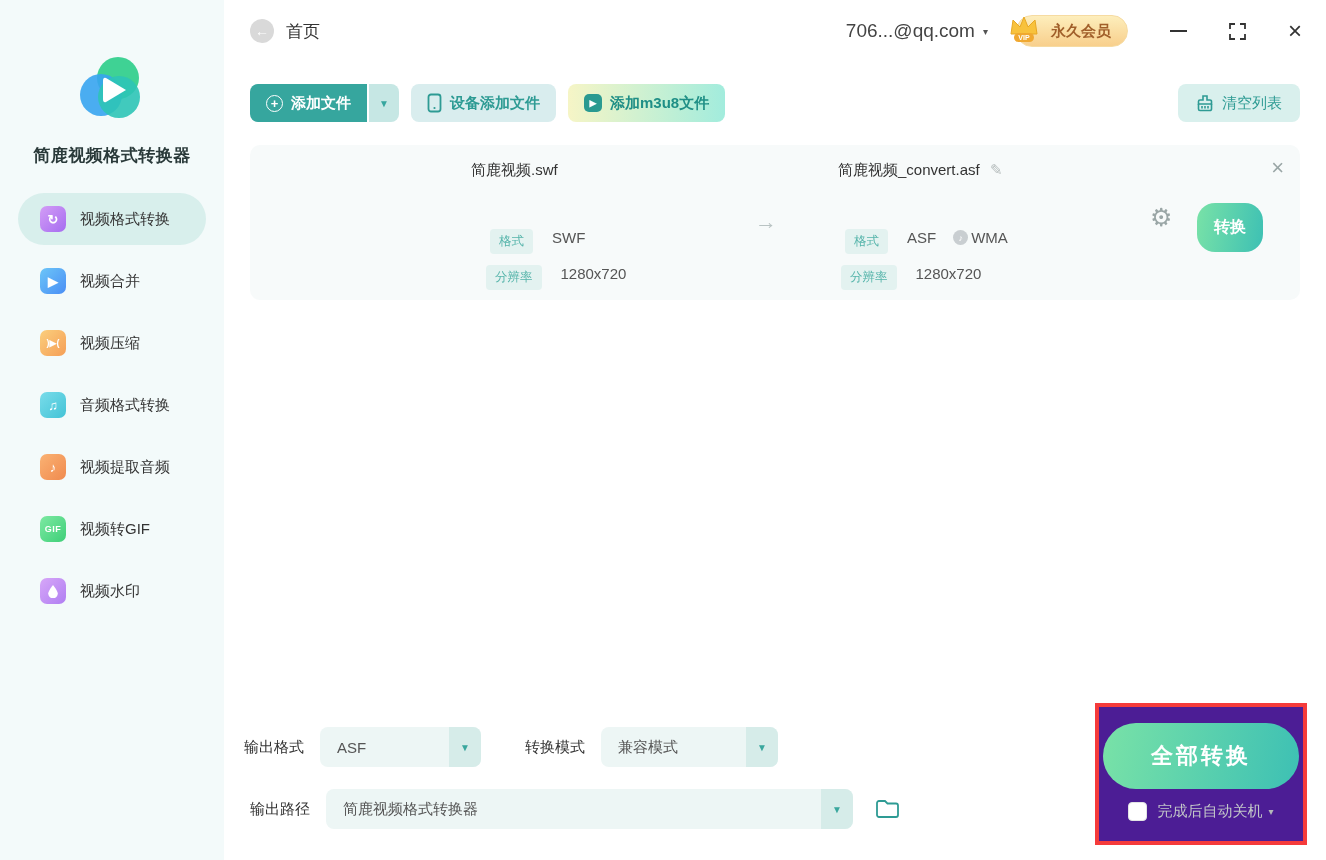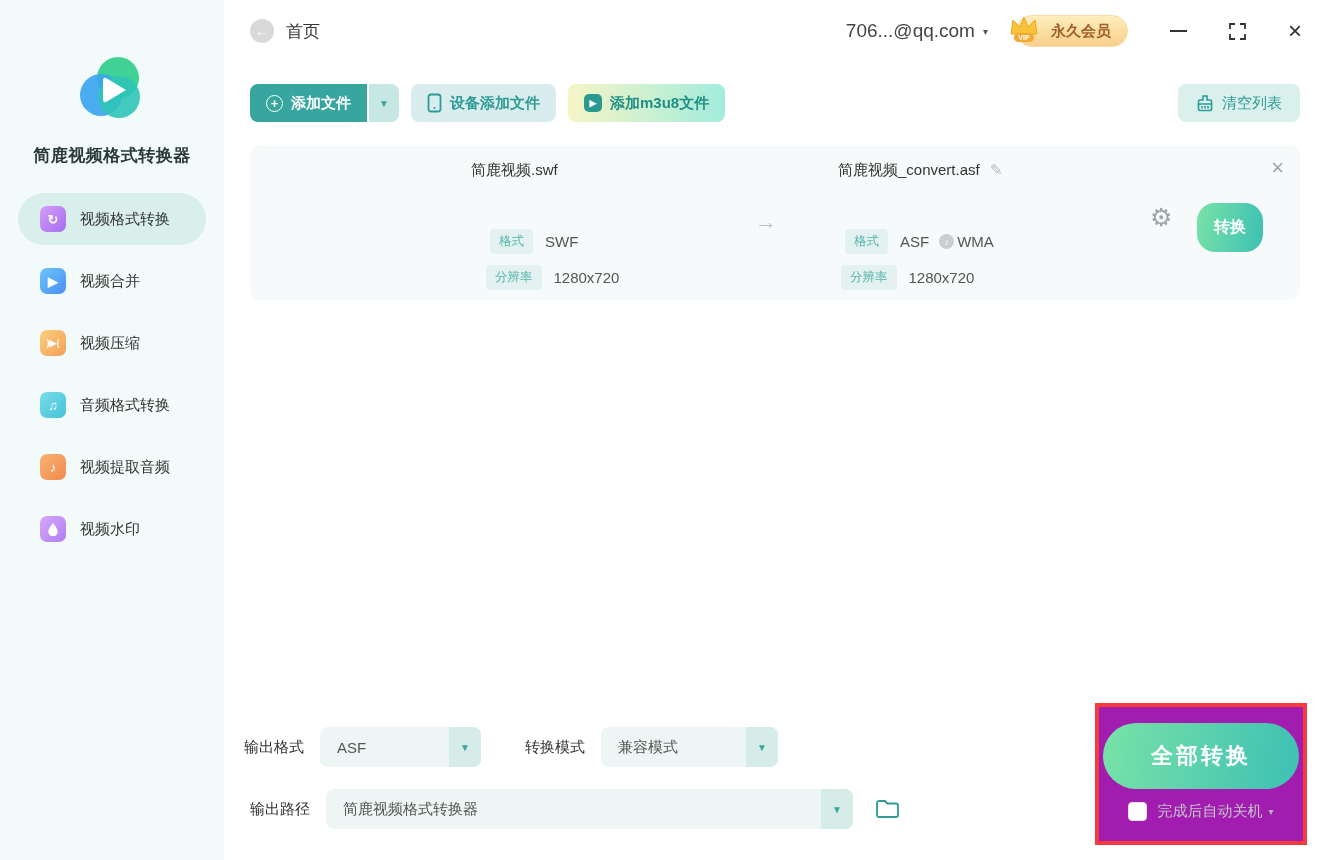--- a/index.html
+++ b/index.html
@@ -55,21 +55,21 @@
   .btn-device svg { margin-right:8px; }
 
   
   .file-row { position:absolute; left:26px; top:145px; width:1050px; height:155px; background:#f7fafa; border-radius:10px; }
   .thumb { position:absolute; left:0; top:0; width:208px; height:155px; background:#0a0a0a; border-radius:10px 0 0 10px; }
   .thumb-size { position:absolute; right:10px; bottom:7px; color:#fff; font-size:13px; font-weight:bold; }
   .fname { position:absolute; top:16px; font-size:15px; color:#333; }
   .src-name { left:221px; }
   .tgt-name { left:588px; }
   .pencil-icon { color:#b5bcbc; font-size:15px; margin-left:6px; cursor:pointer; }
-  .meta-row { position:absolute; display:flex; align-items:center; }
+  .meta-row { position:absolute; display:flex; align-items:flex-start;gap:7px; }
   .chip { background:#e3f2f0; color:#55b4aa; font-size:12.5px; padding:4px 9px; border-radius:4px; }
   .meta-val { margin-left:12px; font-size:15px; color:#555; }
   .src-format { left:240px; top:84px; }
   .src-res { left:236px; top:120px; }
   .tgt-format { left:595px; top:84px; }
   .tgt-res { left:591px; top:120px; }
   .audio-chip { display:inline-flex; align-items:center; margin-left:10px; color:#555; font-size:15px; }
   .note-circle { width:15px; height:15px; border-radius:50%; background:#c9ced1; color:#fff; font-size:9px; display:inline-flex; align-items:center; justify-content:center; margin-right:3px; }
   .row-arrow { position:absolute; left:505px; top:64px; color:#b9c3c3; font-size:22px; }
   .gear-btn { position:absolute; left:900px; top:60px; font-size:25px; color:#9aa6a6; cursor:pointer; line-height:1; }
@@ -84,21 +84,21 @@
   .select-cap { width:32px; height:40px; background:#d6ece9; border-radius:0 8px 8px 0; display:flex; align-items:center; justify-content:center; color:#3aa79e; font-size:10px; }
   .row-format { left:20px; top:727px; }
   .row-path { left:26px; top:789px; }
   .sel-format { width:161px; }
   .mode-label { margin-left:44px; }
   .sel-mode { width:177px; }
   .sel-path { width:527px; }
   .folder-btn { margin-left:22px; cursor:pointer; display:flex; align-items:center; }
 
   
-  .annotation-box { position:absolute; left:871px; top:703px; width:212px; height:142px; border:4px solid #f53b3b; background:#a21caf; }
+  .annotation-box { position:absolute; left:871px; top:703px; width:212px; height:142px; border:4px solid #f53b3b; background:#4c1d95; }
   .convert-all-btn { margin:16px auto 0 auto; width:196px; height:66px; border-radius:33px; background:linear-gradient(100deg,#79e2a7,#3dc0b4); color:#fff; font-size:22px; font-weight:bold; letter-spacing:3px; display:flex; align-items:center; justify-content:center; cursor:pointer; }
   .shutdown-row { margin-top:13px; display:flex; align-items:center; justify-content:center; }
   .checkbox { width:19px; height:19px; border:1.5px solid #e2e4e4; border-radius:4px; background:#fff; cursor:pointer; }
   .shutdown-label { margin-left:10px; font-size:15px; color:#c2c6c8; }
   .shutdown-caret { margin-left:6px; font-size:10px; color:#b4b8ba; cursor:pointer; }
 </style>
 </head>
 <body>
 
 <div class="sidebar">
@@ -124,20 +124,24 @@
       <span class="nav-icon ni-compress">)▶(</span>
       <span class="nav-label">视频压缩</span>
     </div>
     <div class="nav-item">
       <span class="nav-icon ni-audio">♫</span>
       <span class="nav-label">音频格式转换</span>
     </div>
     <div class="nav-item">
       <span class="nav-icon ni-extract">♪</span>
       <span class="nav-label">视频提取音频</span>
+    </div>
+    <div class="nav-item">
+      <span class="nav-icon ni-gif">GIF</span>
+      <span class="nav-label">视频转GIF</span>
     </div>
     <div class="nav-item">
       <span class="nav-icon ni-watermark">
         <svg width="12" height="14" viewBox="0 0 12 14">
             <path d="M6 1 C6 1 1.2 7 1.2 9.6 a4.8 4.8 0 0 0 9.6 0 C10.8 7 6 1 6 1 Z" fill="#fff"></path>
           </svg>
       </span>
       <span class="nav-label">视频水印</span>
     </div>
   </div>

